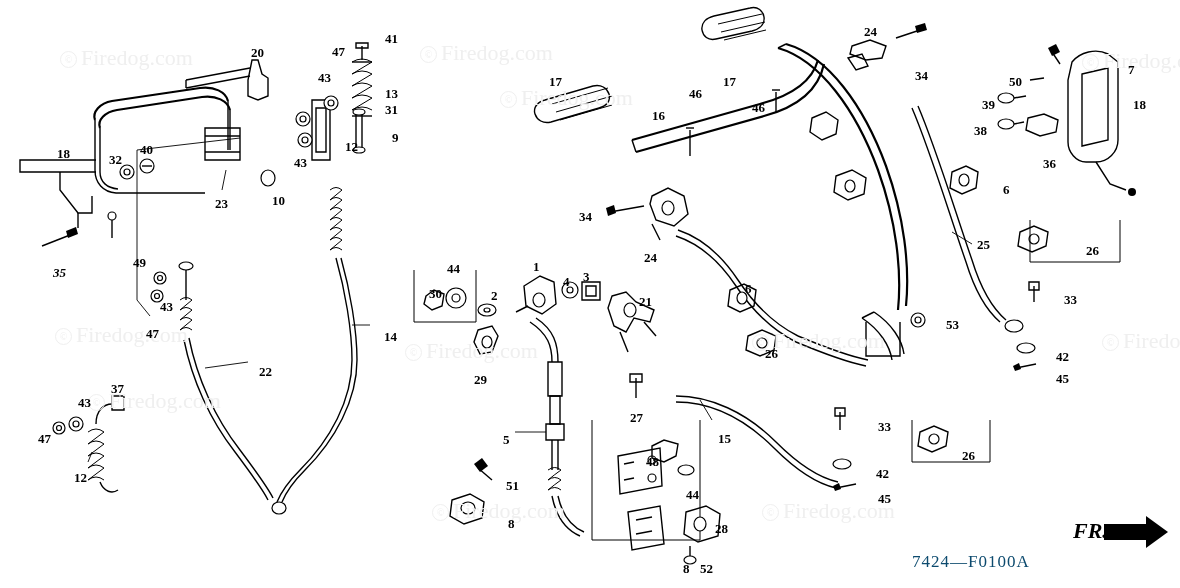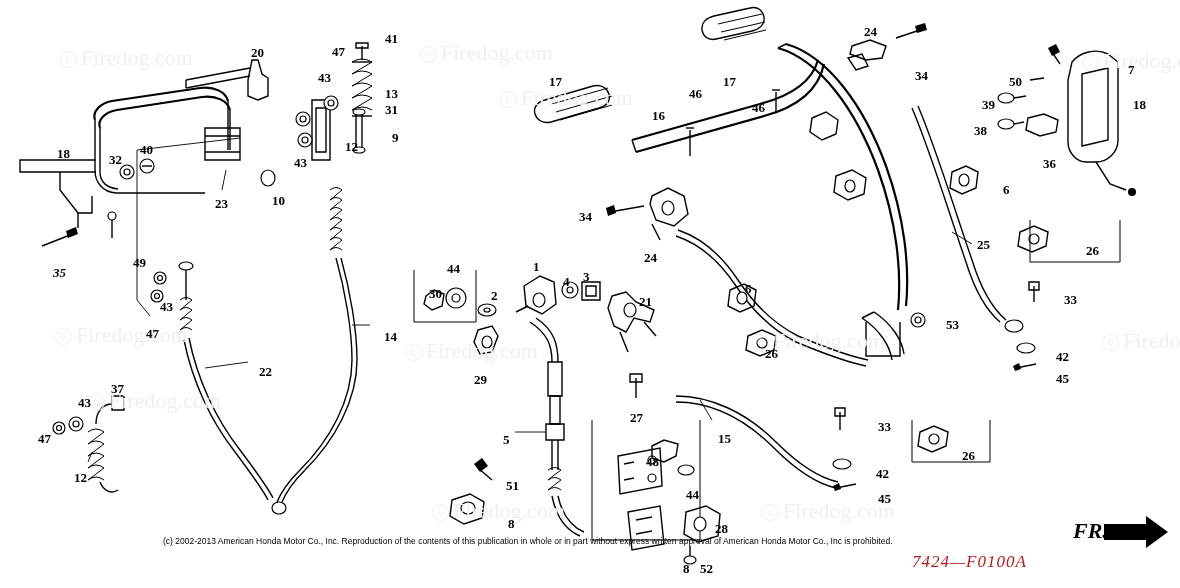--- a/index.html
+++ b/index.html
@@ -46,23 +46,22 @@
     font-size:8.5px;
     color:#000;
     white-space:nowrap;
   }
   .partno{
     position:absolute;
     left:912px;top:552px;
     font-family:"Liberation Serif", serif;
     font-size:17px;
     letter-spacing:1px;
-    color:#b91c1c;
+    color:#0c4a6e;
     white-space:nowrap;
-    font-style:italic;
   }
   .frlabel{
     position:absolute;
     left:1073px;top:518px;
     font-family:"Liberation Serif", serif;
     font-style:italic;
     font-weight:bold;
     font-size:22px;
     color:#000;
   }
@@ -424,16 +423,15 @@
       <div class="num" style="left: 686px; top: 487px;">44</div>
       <div class="num" style="left: 876px; top: 466px;">42</div>
       <div class="num" style="left: 878px; top: 491px;">45</div>
       <div class="num" style="left: 506px; top: 478px;">51</div>
       <div class="num" style="left: 508px; top: 516px;">8</div>
       <div class="num" style="left: 715px; top: 521px;">28</div>
       <div class="num" style="left: 700px; top: 561px;">52</div>
       <div class="num" style="left: 683px; top: 561px;">8</div>
     </div>
 
-  <div class="copy">(c) 2002-2013 American Honda Motor Co., Inc. Reproduction of the contents of this publication in whole or in part without express written approval of American Honda Motor Co., Inc is prohibited.</div>
   <div class="partno">7424—F0100A</div>
   <div class="frlabel">FR.</div>
 </div>
 
 </body></html>

